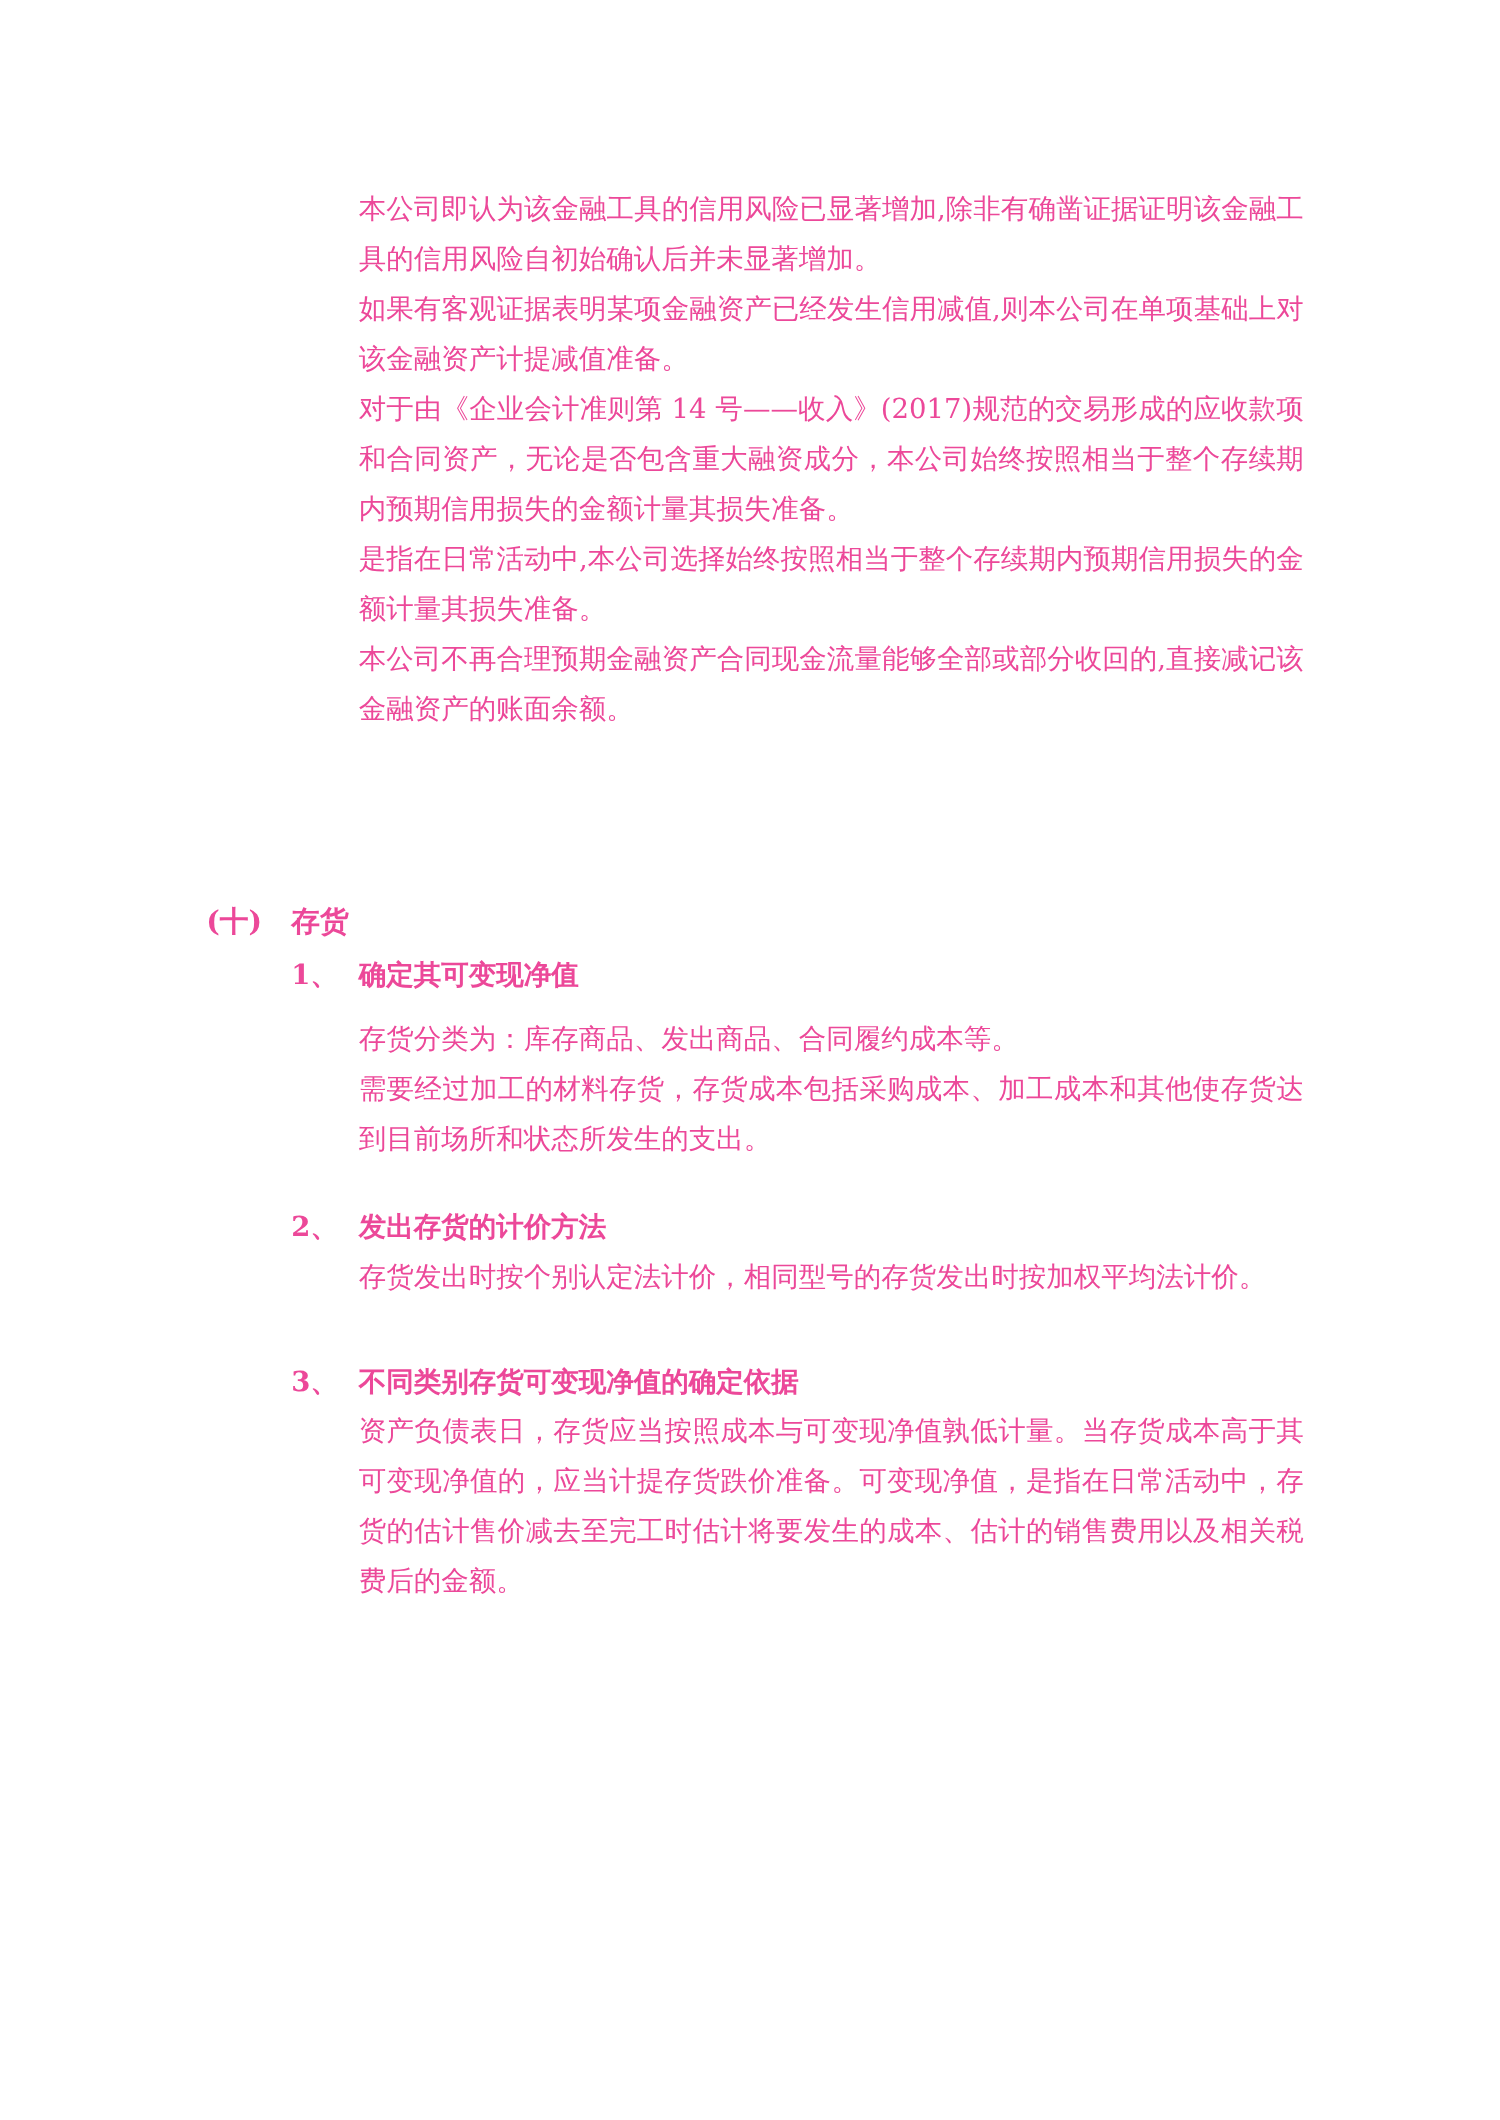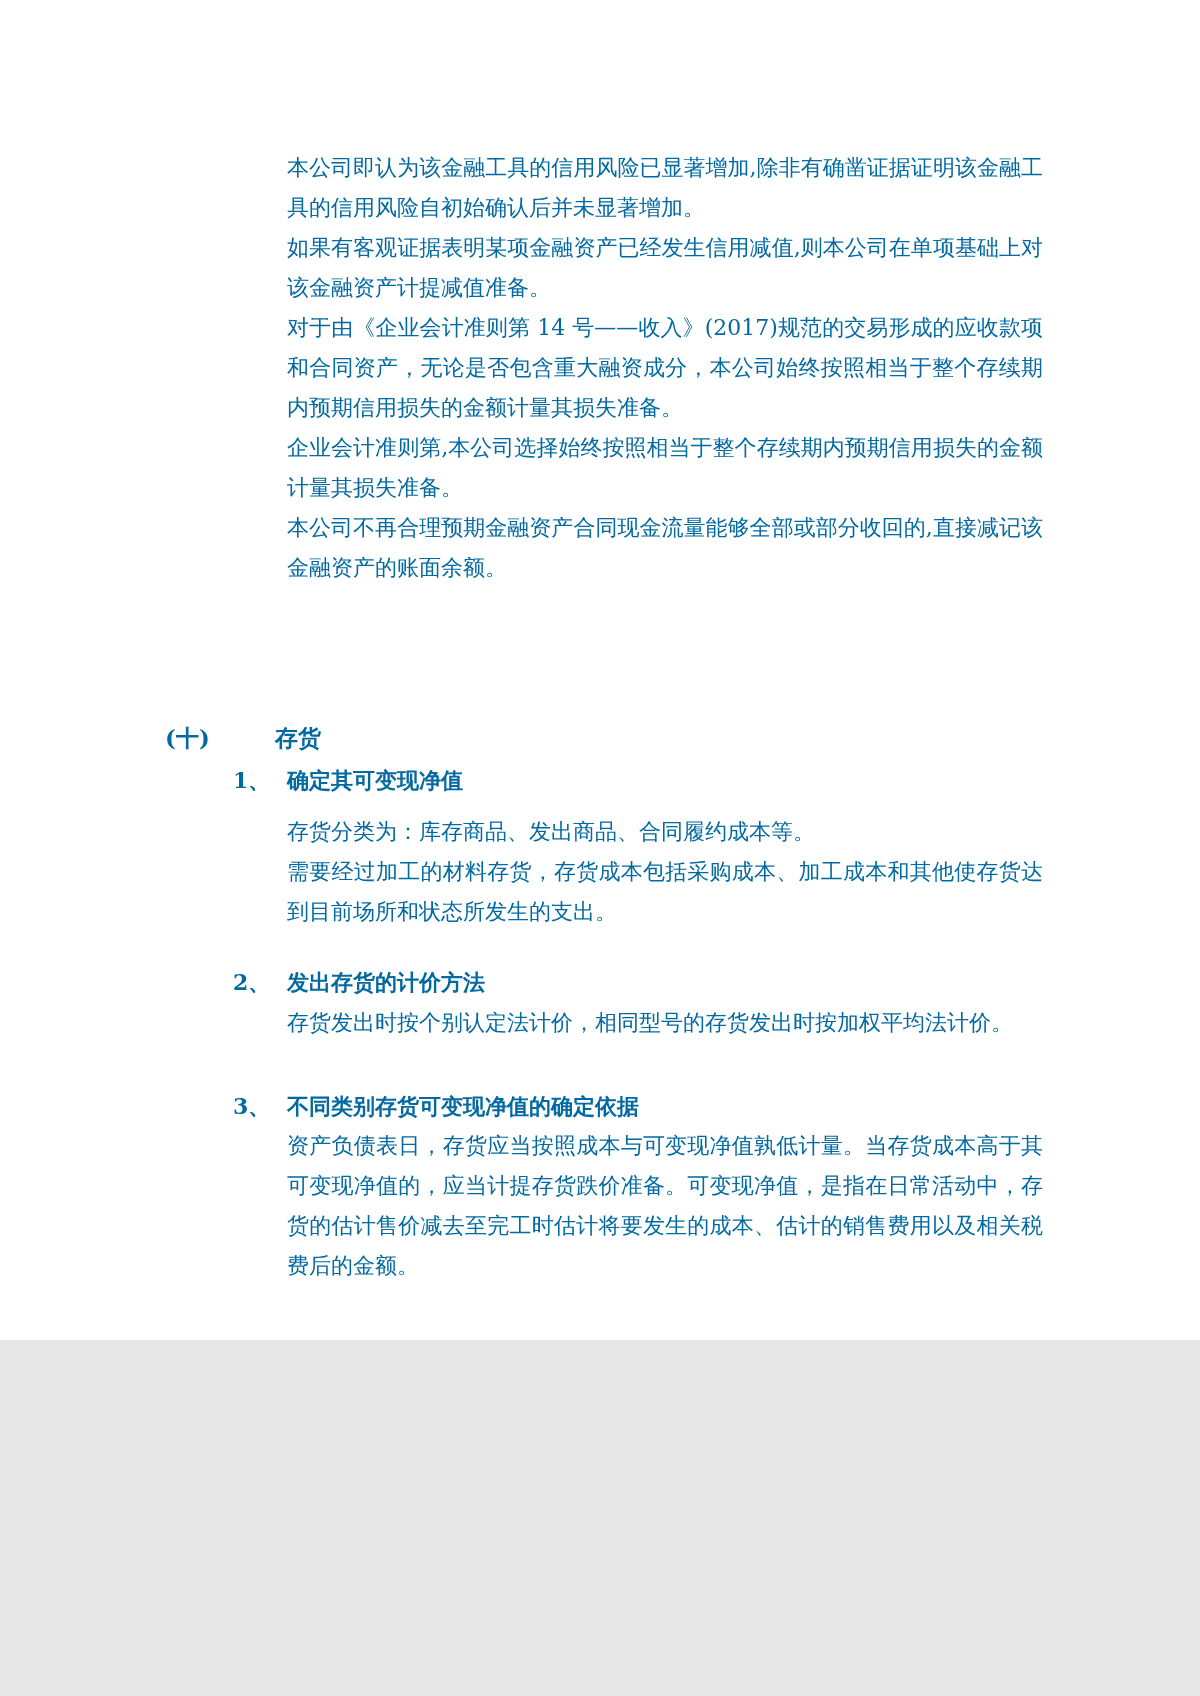--- a/index.html
+++ b/index.html
@@ -1,24 +1,24 @@
 <!DOCTYPE html>
 <html><head>
 <meta charset="utf-8">
 <style>
   html, body { margin: 0; padding: 0; background: #e8e8e8; }
   .page {
     position: relative;
     width: 1200px;
-    height: 1340px;
+    height: 1696px;
     margin: 0 auto;
     background: #ffffff;
     overflow: hidden;
     font-family: "DejaVu Serif", "Liberation Serif", serif;
-    color: #0369a1;
+    color: #ec4899;
   }
   .para {
     margin: 0;
     font-size: 22px;
     line-height: 40px;
     text-align: justify;
     text-justify: inter-ideograph;
     word-break: break-all;
   }
   .intro-block {
@@ -31,21 +31,21 @@
     position: absolute;
     top: 718px;
     left: 0;
     width: 1200px;
     height: 40px;
     font-weight: bold;
     font-size: 23px;
     line-height: 40px;
   }
   .section-heading .sec-num   { position: absolute; left: 165px; }
-  .section-heading .sec-title { position: absolute; left: 233px; margin-left: 42px; }
+  .section-heading .sec-title { position: absolute; left: 233px; }
   .item-heading {
     position: absolute;
     left: 0;
     width: 1200px;
     height: 40px;
     font-weight: bold;
     font-size: 22px;
     line-height: 40px;
   }
   .item-heading .item-num   { position: absolute; left: 233px; }
@@ -64,21 +64,21 @@
 </style>
 </head>
 <body>
 
 <div class="page">
 
   <div class="intro-block">
     <p class="para">本公司即认为该金融工具的信用风险已显著增加,除非有确凿证据证明该金融工具的信用风险自初始确认后并未显著增加。</p>
     <p class="para">如果有客观证据表明某项金融资产已经发生信用减值,则本公司在单项基础上对该金融资产计提减值准备。</p>
     <p class="para">对于由《企业会计准则第 14 号——收入》(2017)规范的交易形成的应收款项和合同资产，无论是否包含重大融资成分，本公司始终按照相当于整个存续期内预期信用损失的金额计量其损失准备。</p>
-    <p class="para">企业会计准则第,本公司选择始终按照相当于整个存续期内预期信用损失的金额计量其损失准备。</p>
+    <p class="para">是指在日常活动中,本公司选择始终按照相当于整个存续期内预期信用损失的金额计量其损失准备。</p>
     <p class="para">本公司不再合理预期金融资产合同现金流量能够全部或部分收回的,直接减记该金融资产的账面余额。</p>
   </div>
 
   <div class="section-heading">
     <span class="sec-num">(十)</span>
     <span class="sec-title">存货</span>
   </div>
 
   <div class="item-heading" id="h-item-1">
     <span class="item-num">1、</span>

